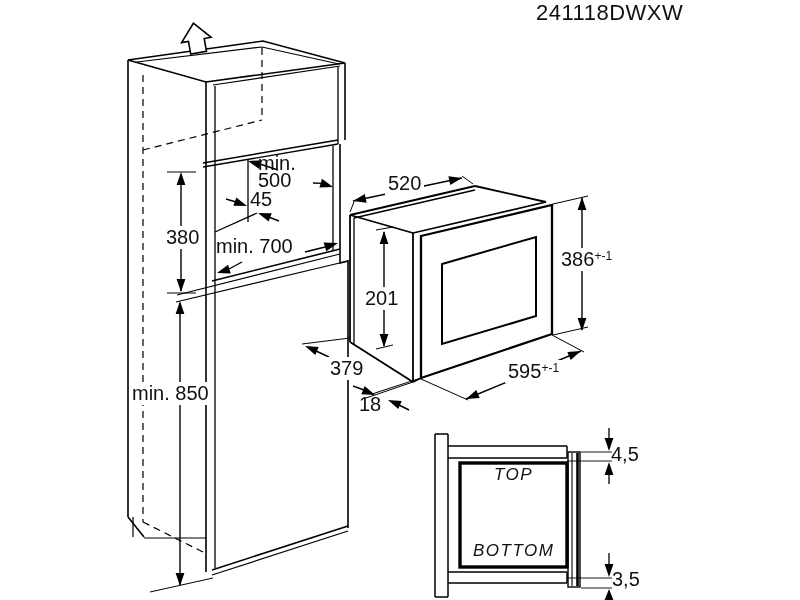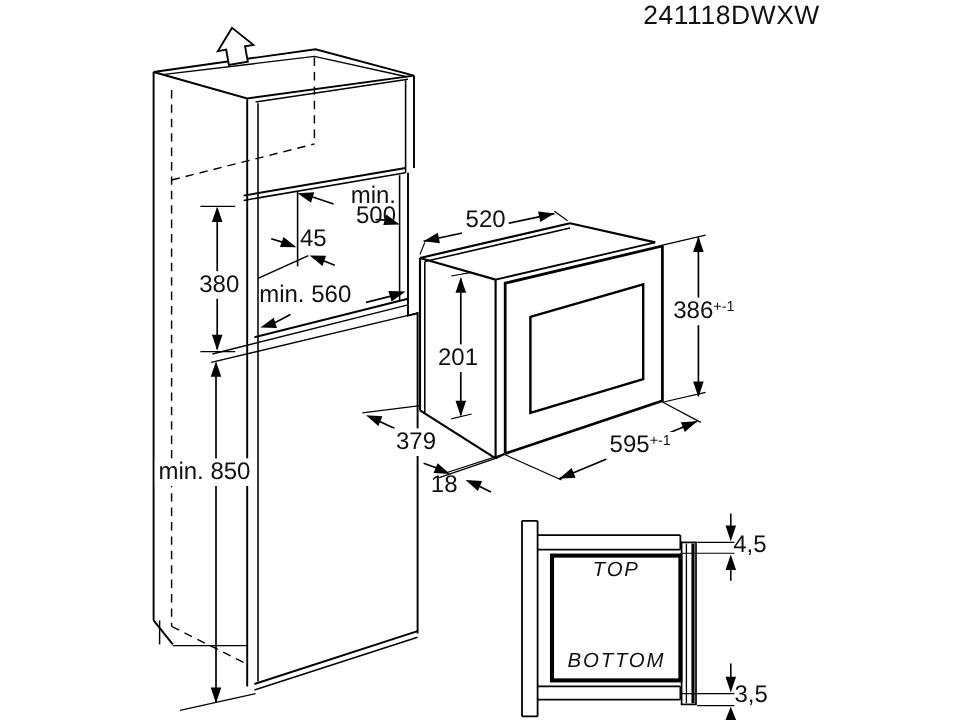--- a/index.html
+++ b/index.html
@@ -4,21 +4,21 @@
 <style>
   html,body{margin:0;padding:0;background:#fff;}
   #stage{position:relative;width:800px;height:600px;background:#fff;overflow:hidden;
          font-family:"Liberation Sans","DejaVu Sans",sans-serif;color:#111;}
   #linework{position:absolute;left:0;top:0;}
   .lbl{position:absolute;font-size:20px;line-height:1.15;white-space:nowrap;color:#111;}
   .lbl.bg{background:#fff;padding:0 3px;}
   .lbl sup{font-size:12px;line-height:0;vertical-align:6px;letter-spacing:0;}
   .code{font-size:22px;letter-spacing:.5px;}
   .cap{font-size:17px;letter-spacing:1.5px;font-style:italic;}
-  .twoline{text-align:right;line-height:17px;width:72px;white-space:nowrap;}
+  .twoline{text-align:left;line-height:17px;width:72px;white-space:nowrap;}
 </style>
 </head>
 <body>
 
 <div id="stage">
 
   <svg id="linework" width="800" height="600" viewBox="0 0 800 600">
 
     <g stroke="#000" fill="none" stroke-width="1.6">
 
@@ -189,21 +189,21 @@
 
   <div class="lbl twoline" style="left:258px;top:155px">
     <div>min.</div>
     <div>500</div>
   </div>
 
   <div class="lbl" style="left:250px;top:188px">45</div>
 
   <div class="lbl bg" style="left:163px;top:226px">380</div>
 
-  <div class="lbl" style="left:216px;top:235px">min. 560</div>
+  <div class="lbl" style="left:216px;top:235px">min. 700</div>
 
   <div class="lbl bg" style="left:129px;top:382px">min. 850</div>
 
   <div class="lbl bg" style="left:385px;top:172px">520</div>
 
   <div class="lbl bg" style="left:362px;top:287px">201</div>
 
   <div class="lbl bg" style="left:558px;top:248px"><span>386</span><sup>+-1</sup></div>
 
   <div class="lbl bg" style="left:327px;top:357px">379</div>

